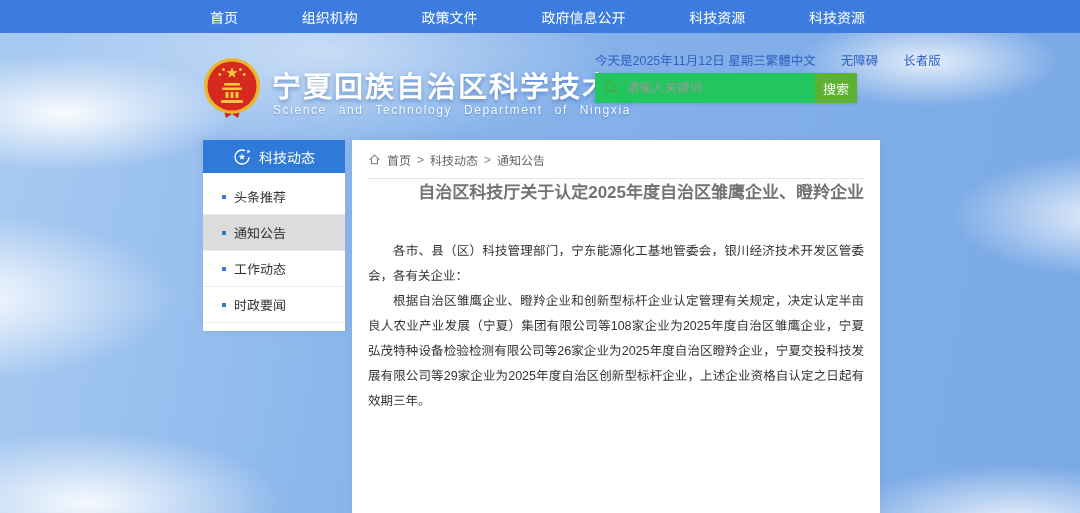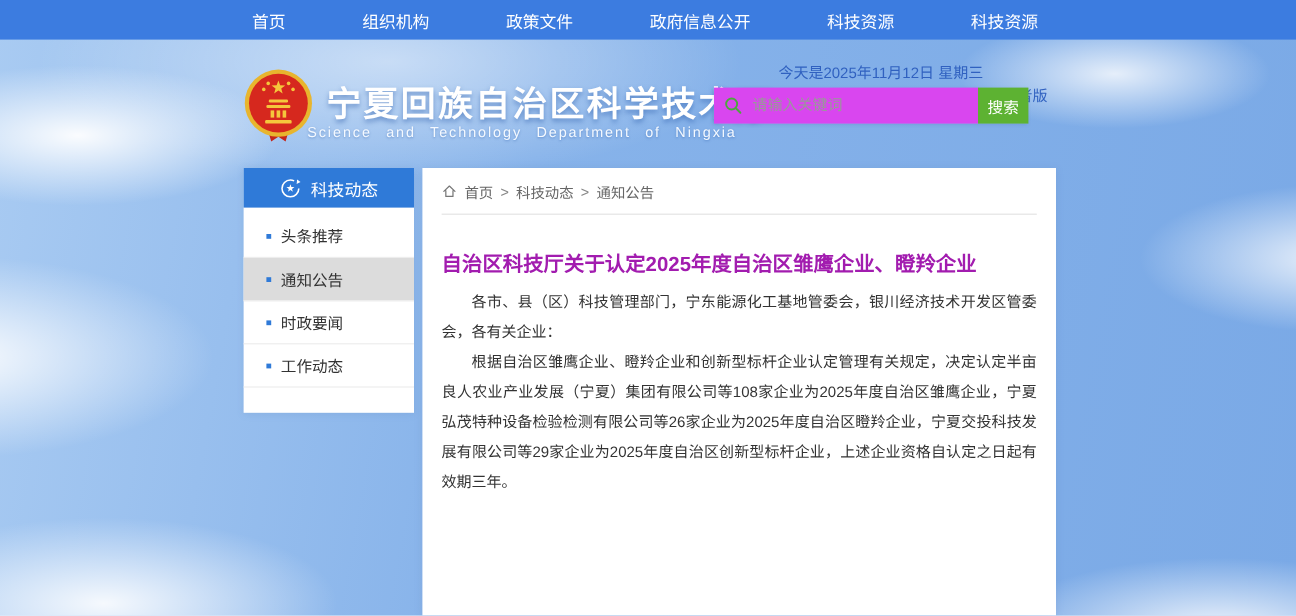--- a/index.html
+++ b/index.html
@@ -18,57 +18,57 @@
       linear-gradient(100deg, #a9cbf2 0%, #87b3ea 40%, #7aa9e6 100%);
   }
   
   .topnav { position:absolute; top:0; left:0; width:1080px; height:33px; background:#3c7ce0; }
   .topnav-inner { margin-left:210px; width:655px; height:100%; display:flex; justify-content:space-between; align-items:center; }
   .nav-item { color:#ffffff; font-size:14px; cursor:pointer; white-space:nowrap; }
   
   .logo { position:absolute; left:199px; top:56px; width:66px; height:70px; cursor:pointer; }
   .site-title { position:absolute; left:272px; top:63px; font-size:29px; font-weight:bold; color:#ffffff;
     letter-spacing:2px; text-shadow:0 2px 4px rgba(35,85,165,.5); white-space:nowrap; }
-  .site-subtitle { position:absolute; left:256px; top:103px; font-size:12px; color:#f4f9ff;
+  .site-subtitle { position:absolute; left:273px; top:103px; font-size:12px; color:#f4f9ff;
     letter-spacing:1.6px; word-spacing:7px; text-shadow:0 1px 2px rgba(35,85,165,.45); white-space:nowrap; }
   .header-meta { position:absolute; left:595px; top:50px; width:278px; display:flex; align-items:center;
-    font-size:12.5px; color:#3061c0; white-space:nowrap;flex-direction:column; }
+    font-size:12.5px; color:#3061c0; white-space:nowrap; }
   .quick-links { margin-left:auto; display:flex; gap:25px; }
   .quick-link { cursor:pointer; }
   .search-bar { position:absolute; left:595px; top:73px; width:262px; height:30px; display:flex;
     box-shadow:0 1px 3px rgba(60,100,170,.25); }
-  .search-input-wrap { flex:1; background:#d946ef; display:flex; align-items:center; padding:0 8px; }
+  .search-input-wrap { flex:1; background:#22c55e; display:flex; align-items:center; padding:0 8px; }
   .search-icon { display:flex; margin-right:6px; }
   .search-input { border:none; outline:none; font-size:12.5px; width:100%; color:#333; background:transparent;
     font-family:"Liberation Sans","DejaVu Sans",sans-serif; }
   .search-input::placeholder { color:#999; }
   .search-btn { width:42px; background:#5db232; color:#fff; font-size:13px; border:none; cursor:pointer;
     font-family:Liberation Serif, serif; }
   
   .sidebar { position:absolute; left:203px; top:140px; width:142px; background:#ffffff;
     box-shadow:0 1px 6px rgba(90,120,170,.18); }
   .sidebar-header { height:33px; background:#2f7ad8; color:#fff; display:flex; align-items:center;
     justify-content:center; gap:8px; font-size:14px; cursor:pointer; }
-  .sidebar-list { list-style:none; margin:0; padding:6px 0 21px; }
+  .sidebar-list { list-style:none; margin:0; padding:6px 0 8px; }
   .sidebar-item { height:36px; display:flex; align-items:center; padding-left:19px; font-size:13px;
     color:#333; border-bottom:1px solid #ededed; cursor:pointer; }
   .sidebar-item.active { background:#dcdcdc; }
   .bullet { width:4px; height:4px; background:#2f7ad8; margin-right:8px; flex:0 0 auto; }
   
   .content { position:absolute; left:352px; top:140px; width:528px; height:373px; background:#ffffff;
     padding:0 16px; box-shadow:0 1px 6px rgba(90,120,170,.18); }
   .breadcrumb { margin-top:11px; display:flex; align-items:center; gap:6px; font-size:12px; color:#666;
     padding-bottom:10px; border-bottom:1px solid #e4e4e4; }
   .crumb { cursor:pointer; }
   .crumb-sep { color:#888; }
-  .article-title { margin-top:28px; text-align:left; font-size:17px; font-weight:bold; color:#a21caf;
+  .article-title { text-align:right; font-size:17px; font-weight:bold; color:#737373;
     line-height:28px; }
   .article-meta { margin-top:20px; text-align:center; font-size:12px; color:#595959; }
   .article-meta span { margin:0 7px; }
-  .article-body { margin-top:5px; }
+  .article-body { margin-top:32px; }
   .article-body p { margin:0; font-size:12.5px; color:#333; line-height:25px; text-indent:2em;
     text-align:justify; }
 </style>
 </head>
 <body>
 
 <div class="topnav">
   <div class="topnav-inner">
     <span class="nav-item">首页</span>
     <span class="nav-item">组织机构</span>
@@ -135,25 +135,25 @@
     <li class="sidebar-item">
       <span class="bullet"></span>
       <span>头条推荐</span>
     </li>
     <li class="sidebar-item active">
       <span class="bullet"></span>
       <span>通知公告</span>
     </li>
     <li class="sidebar-item">
       <span class="bullet"></span>
-      <span>时政要闻</span>
+      <span>工作动态</span>
     </li>
     <li class="sidebar-item">
       <span class="bullet"></span>
-      <span>工作动态</span>
+      <span>时政要闻</span>
     </li>
   </ul>
 </div>
 
 <div class="content">
   <div class="breadcrumb">
     <svg width="13" height="13" viewBox="0 0 14 14">
       <path d="M2 7 L7 2.2 L12 7 M3.8 6.4 V11.5 H10.2 V6.4" fill="none" stroke="#777" stroke-width="1.1" stroke-linecap="round" stroke-linejoin="round"></path>
     </svg>
     <span class="crumb">首页</span>

